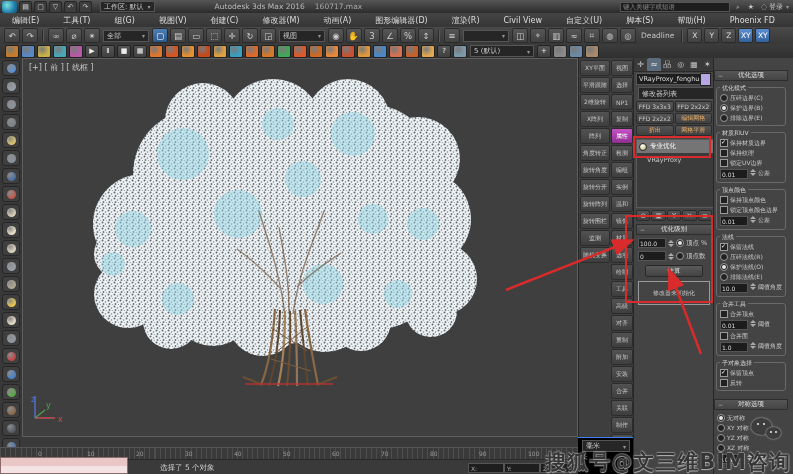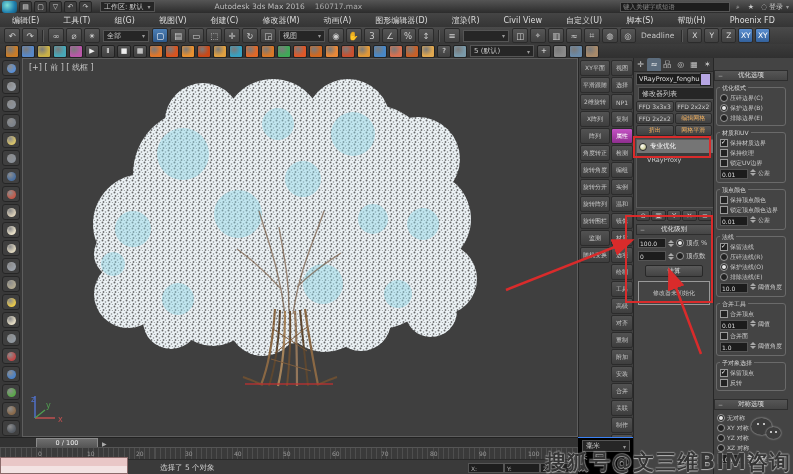--- a/index.html
+++ b/index.html
@@ -709,24 +709,20 @@
             </div>
             <span>公差</span>
           </div>
         </div>
     </div>
     <div class="scrollbar">
         <div class="scrollthumb"></div>
       </div>
   </div>
 
-  <div id="timeslider" class="abs">
-    <div id="tshandle">0 / 100</div>
-    <span class="tsarrow">▶</span>
-  </div>
 
   <div id="ruler" class="abs">
       <span class="ticklab" style="left: 38px;">0</span>
       <span class="ticklab" style="left: 87px;">10</span>
       <span class="ticklab" style="left: 136px;">20</span>
       <span class="ticklab" style="left: 185px;">30</span>
       <span class="ticklab" style="left: 234px;">40</span>
       <span class="ticklab" style="left: 283px;">50</span>
       <span class="ticklab" style="left: 332px;">60</span>
       <span class="ticklab" style="left: 381px;">70</span>

